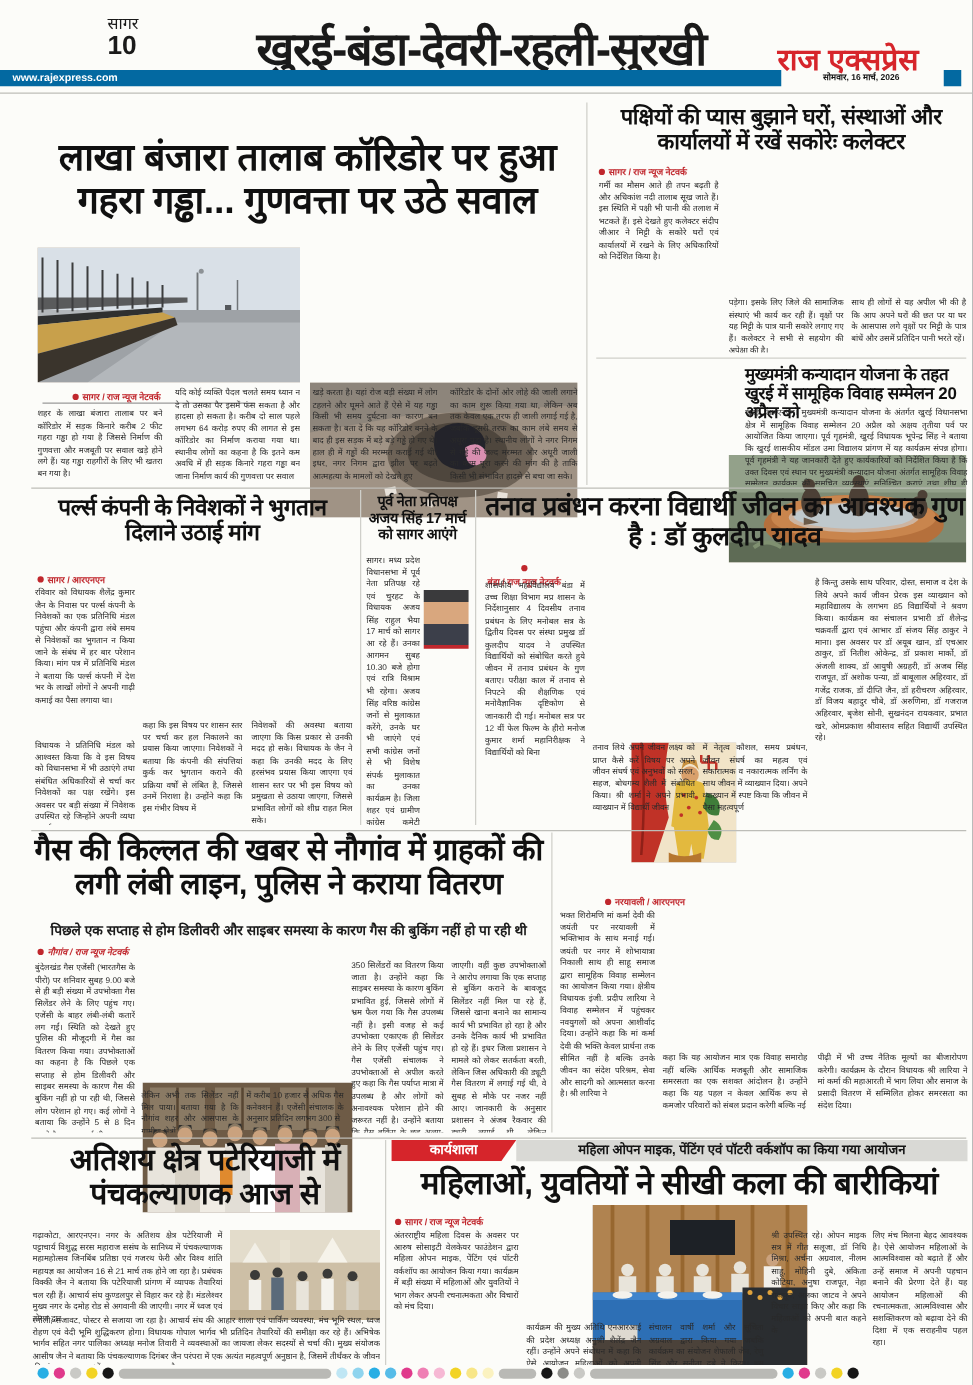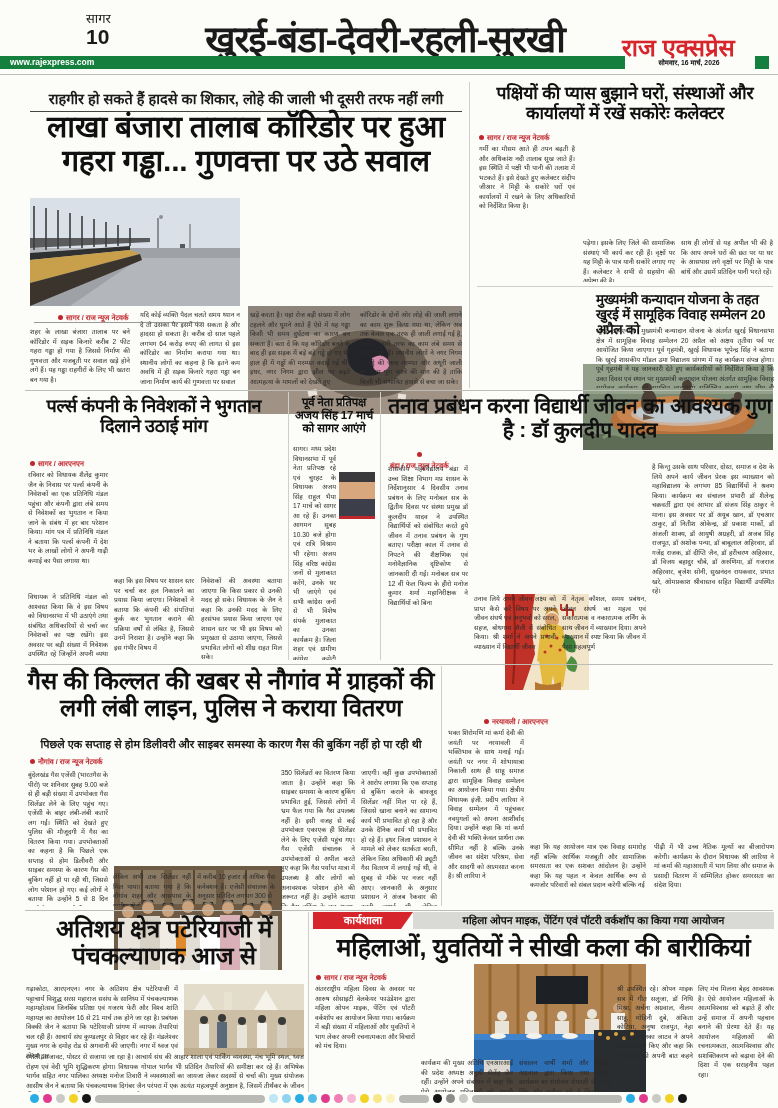--- a/index.html
+++ b/index.html
@@ -13,21 +13,21 @@
   .byline .dot{width:5px;height:5px;border-radius:50%;background:#c0272d;flex:0 0 auto;}
   .vrule{position:absolute;width:1px;background:#cfcfca;}
   .hrule{position:absolute;height:1px;background:#cfcfca;}
   .photo{position:relative;overflow:hidden;background:#cfcac2;}
   .photo svg{display:block;width:100%;height:100%;}
   
   .mast-city{font-size:13px;font-weight:400;line-height:1.05;}
   .mast-page{font-size:21px;font-weight:700;line-height:1;}
   .mast-title{font-size:37px;font-weight:700;letter-spacing:-1px;white-space:nowrap;}
   .mast-brand{font-size:24px;font-weight:700;color:#d6252b;white-space:nowrap;}
-  .redbar{background:#15803d;}
+  .redbar{background:#0369a1;}
   .mast-url{color:#fff;font-weight:700;font-size:8.5px;line-height:13px;padding-left:10px;}
   .mast-date{color:#111;font-weight:700;font-size:6.8px;line-height:13px;text-align:center;}
   
   .kicker-line{font-size:14.5px;font-weight:700;border-bottom:1.5px solid #444;padding-bottom:3px;}
   .graybar{background:#d9d9d5;font-size:10.5px;font-weight:700;line-height:17px;text-align:center;color:#151515;}
   .tag{background:#d6252b;color:#fff;font-weight:700;font-size:11px;line-height:17px;text-align:center;
        clip-path:polygon(0 0,100% 0,88% 100%,0 100%);}
   
   .dots{display:flex;align-items:center;gap:4px;}
   .dt{width:9px;height:9px;border-radius:50%;flex:0 0 auto;}
@@ -44,21 +44,20 @@
   </div>
   <div class="abs mast-brand" style="left:622px;top:30px;">राज एक्सप्रेस</div>
   <div class="abs mast-title ctr" style="left:150px;top:12px;width:470px;">खुरई-बंडा-देवरी-रहली-सुरखी</div>
   <div class="abs redbar" style="left:0;top:56px;width:625px;height:13px;">
     <div class="mast-url">www.rajexpress.com</div>
   </div>
   <div class="abs mast-date" style="left:630px;top:56px;width:118px;height:13px;">सोमवार, 16 मार्च, 2026</div>
   <div class="abs redbar" style="left:755px;top:56px;width:14px;height:13px;"></div>
   <div class="hrule" style="left:0;top:74px;width:778px;background:#bdbdb8;"></div>
 
-  <div class="abs ctr kicker-line" style="left:30px;top:88px;width:432px;">राहगीर हो सकते हैं हादसे का शिकार, लोहे की जाली भी दूसरी तरफ नहीं लगी</div>
   <div class="abs hd ctr" style="left:27px;top:110px;width:438px;font-size:30px;">लाखा बंजारा तालाब कॉरिडोर पर हुआ गहरा गड्ढा... गुणवत्ता पर उठे सवाल</div>
 
   <div class="photo abs" style="left:30px;top:198px;width:210px;height:108px;">
     <svg viewBox="0 0 210 108" preserveAspectRatio="none">
       <rect width="210" height="50" fill="#d9e0e7"></rect>
       <rect y="50" width="210" height="58" fill="#b3b7bb"></rect>
       <polygon points="0,108 95,50 210,50 210,60 110,60 40,108" fill="#9ea2a6"></polygon>
       <polygon points="0,40 120,40 120,44 0,50" fill="#5a5b5c"></polygon>
       <g stroke="#3c3d3e" stroke-width="1.6">
         <line x1="4" y1="8" x2="4" y2="52"></line>
@@ -287,21 +286,21 @@
     </svg>
   </div>
   <div class="abs bodytxt" style="left:474px;top:594px;width:82px;height:66px;">तनाव लिये अपने जीवन लक्ष्य को प्राप्त कैसे करें विषय पर अपने जीवन संघर्ष एवं अनुभवों को सरल, सहज, बोधगम्य शैली में संबोधित किया। श्री शर्मा ने अपने प्रभावी व्याख्यान में विद्यार्थी जीवन</div>
   <div class="abs bodytxt" style="left:562px;top:594px;width:84px;height:66px;">में नेतृत्व कौशल, समय प्रबंधन, जीवन संघर्ष का महत्व एवं सकारात्मक व नकारात्मक लर्निंग के साथ जीवन में व्याख्यान दिया। अपने व्याख्यान में स्पष्ट किया कि जीवन में पैसा महत्वपूर्ण</div>
   <div class="abs bodytxt" style="left:652px;top:462px;width:122px;height:198px;">है किन्तु उसके साथ परिवार, दोस्त, समाज व देश के लिये अपने कार्य जीवन प्रेरक इस व्याख्यान को महाविद्यालय के लगभग 85 विद्यार्थियों ने श्रवण किया। कार्यक्रम का संचालन प्रभारी डॉ शैलेन्द्र चक्रवर्ती द्वारा एवं आभार डॉ संजय सिंह ठाकुर ने माना। इस अवसर पर डॉ अयूब खान, डॉ एचआर ठाकुर, डॉ नितीश ओकेन्द्र, डॉ प्रकाश मार्को, डॉ अंजली शाक्य, डॉ आयुषी अग्रहरी, डॉ अजब सिंह राजपूत, डॉ अशोक पन्या, डॉ बाबूलाल अहिरवार, डॉ गजेंद्र राजक, डॉ दीप्ति जैन, डॉ हरीचरण अहिरवार, डॉ विजय बहादुर चौबे, डॉ अरुणिमा, डॉ गजराज अहिरवार, बृजेश सोनी, सुखनंदन रायकवार, प्रभात खरे, ओमप्रकाश श्रीवास्तव सहित विद्यार्थी उपस्थित रहे।</div>
 
   <div class="hrule" style="left:25px;top:664px;width:748px;background:#bdbdb8;"></div>
 
   <div class="abs hd ctr" style="left:25px;top:668px;width:412px;font-size:24px;">गैस की किल्लत की खबर से नौगांव में ग्राहकों की लगी लंबी लाइन, पुलिस ने कराया वितरण</div>
   <div class="abs ctr" style="left:25px;top:736px;width:412px;font-size:11px;font-weight:700;">पिछले एक सप्ताह से होम डिलीवरी और साइबर समस्या के कारण गैस की बुकिंग नहीं हो पा रही थी</div>
-  <div class="abs byline" style="left:30px;top:756px;">
+  <div class="abs byline" style="left:30px;top:756px;font-style:italic;">
     <span class="dot"></span>
     <span>नौगांव / राज न्यूज नेटवर्क</span>
   </div>
   <div class="abs bodytxt" style="left:28px;top:770px;width:80px;height:136px;">बुंदेलखंड गैस एजेंसी (भारतगैस के पीरो) पर शनिवार सुबह 9.00 बजे से ही बड़ी संख्या में उपभोक्ता गैस सिलेंडर लेने के लिए पहुंच गए। एजेंसी के बाहर लंबी-लंबी कतारें लग गईं। स्थिति को देखते हुए पुलिस की मौजूदगी में गैस का वितरण किया गया। उपभोक्ताओं का कहना है कि पिछले एक सप्ताह से होम डिलीवरी और साइबर समस्या के कारण गैस की बुकिंग नहीं हो पा रही थी, जिससे लोग परेशान हो गए। कई लोगों ने बताया कि उन्होंने 5 से 8 दिन पहले गैस बुक कराई थी,</div>
 
   <div class="abs bodytxt" style="left:113px;top:872px;width:78px;height:34px;">लेकिन अभी तक सिलेंडर नहीं मिल पाया। बताया गया है कि नौगांव शहर और आसपास के ग्रामीण क्षेत्रों</div>
   <div class="abs bodytxt" style="left:197px;top:872px;width:78px;height:34px;">में करीब 10 हजार से अधिक गैस कनेक्शन हैं। एजेंसी संचालक के अनुसार प्रतिदिन लगभग 300 से</div>
   <div class="abs bodytxt" style="left:281px;top:768px;width:74px;height:138px;">350 सिलेंडरों का वितरण किया जाता है। उन्होंने कहा कि साइबर समस्या के कारण बुकिंग प्रभावित हुई, जिससे लोगों में भ्रम फैल गया कि गैस उपलब्ध नहीं है। इसी वजह से कई उपभोक्ता एकाएक ही सिलेंडर लेने के लिए एजेंसी पहुंच गए। गैस एजेंसी संचालक ने उपभोक्ताओं से अपील करते हुए कहा कि गैस पर्याप्त मात्रा में उपलब्ध है और लोगों को अनावश्यक परेशान होने की जरूरत नहीं है। उन्होंने बताया कि गैस बुकिंग के छह अलग-अलग माध्यम उपलब्ध हैं और जल्द ही निर्बाध रूप से होम डिलीवरी की व्यवस्था भी सुचारू रूप से संचालित की</div>
   <div class="abs bodytxt" style="left:361px;top:768px;width:76px;height:138px;">जाएगी। वहीं कुछ उपभोक्ताओं ने आरोप लगाया कि एक सप्ताह से बुकिंग कराने के बावजूद सिलेंडर नहीं मिल पा रहे हैं, जिससे खाना बनाने का सामान्य कार्य भी प्रभावित हो रहा है और उनके दैनिक कार्य भी प्रभावित हो रहे हैं। इधर जिला प्रशासन ने मामले को लेकर सतर्कता बरती, लेकिन जिस अधिकारी की ड्यूटी गैस वितरण में लगाई गई थी, वे सुबह से मौके पर नजर नहीं आए। जानकारी के अनुसार प्रशासन ने अंजब रैकवार की ड्यूटी लगाई थी, लेकिन उपभोक्ताओं के अनुसार उन्होंने फोन कॉल भी रिसीव नहीं किया।</div>
 

